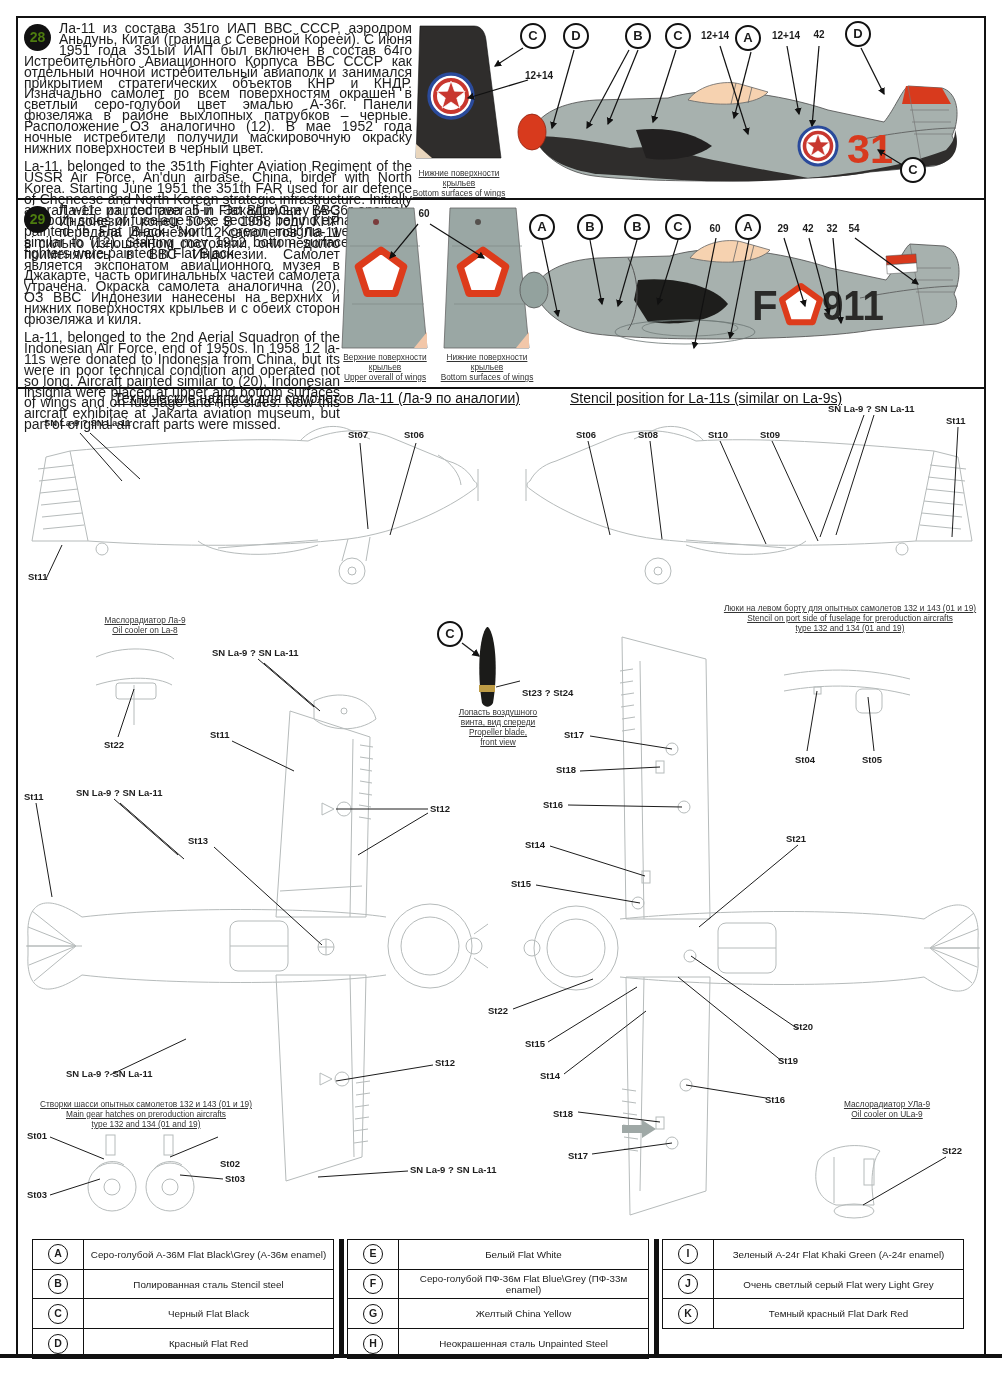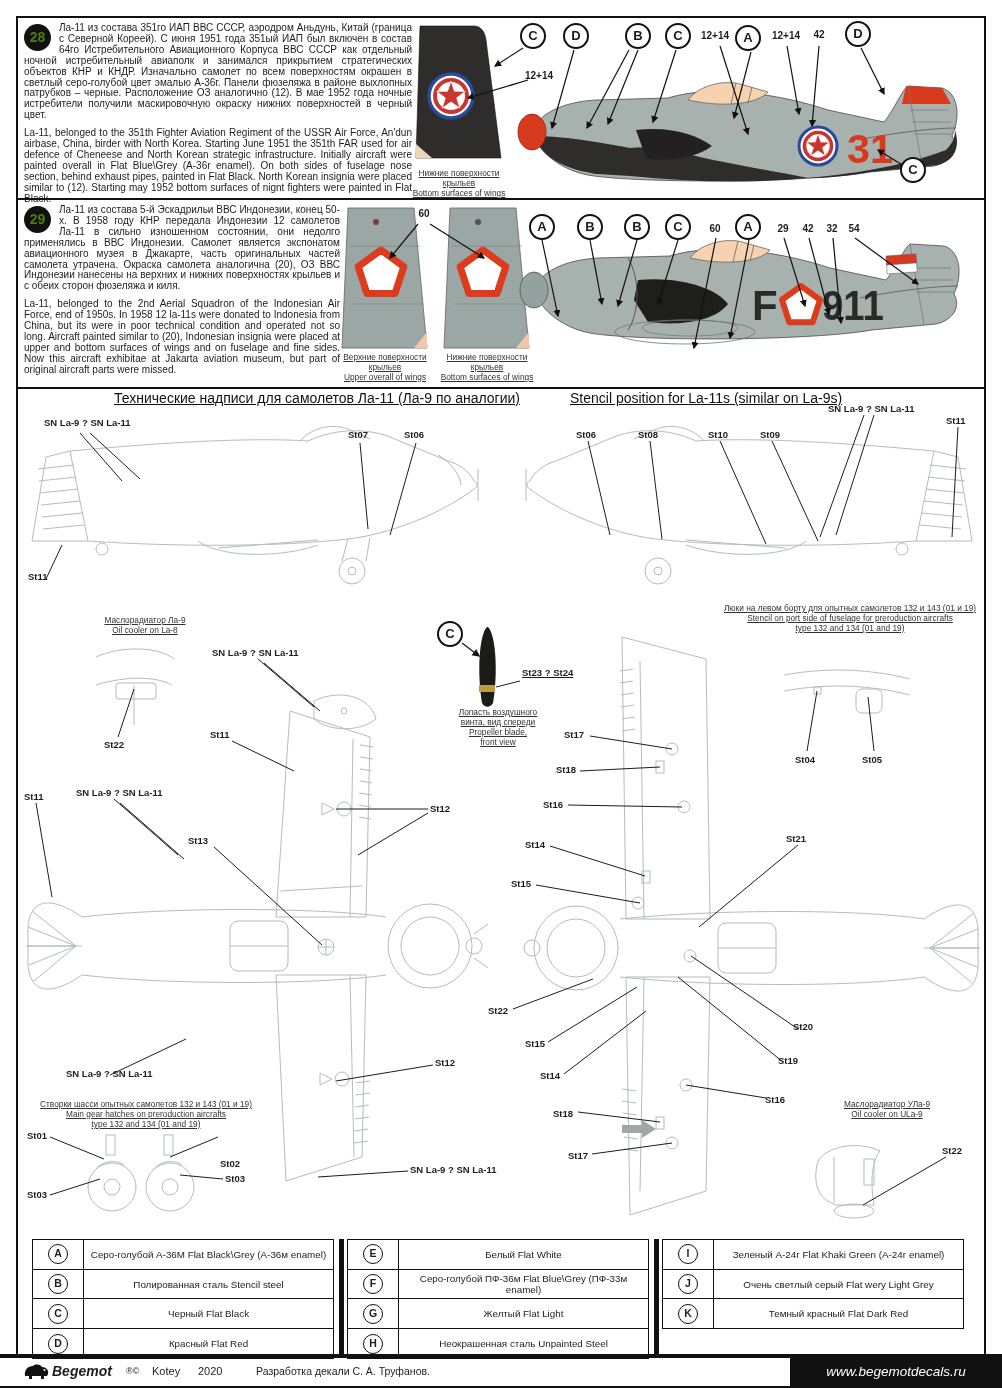--- a/index.html
+++ b/index.html
@@ -3,21 +3,21 @@
 <meta charset="utf-8">
 <style>
   html,body{margin:0;padding:0;background:#e8e8e8;}
   .page{position:relative;width:1002px;height:1388px;background:#fff;font-family:"Liberation Sans",sans-serif;color:#1c1c1c;overflow:hidden;}
   .frame{position:absolute;left:16px;top:16px;width:966px;height:1336px;border:2px solid #111;}
   .sec{position:absolute;left:0;width:966px;}
   .sec svg{position:absolute;left:0;top:0;}
   .divider{position:absolute;left:0;width:966px;height:2px;background:#111;}
   .txt{position:absolute;}
   .badge{float:left;width:27px;height:27px;background:#111;color:#4d7c0f;border-radius:50%;text-align:center;font:bold 14px/27px "Liberation Sans",sans-serif;margin:1px 8px 2px 0;}
-  .para{font-size:10px;line-height:10.9px;text-align:justify;margin:0 0 7px 0;}
+  .para{font-size:14px;line-height:10.9px;text-align:justify;margin:0 0 7px 0;}
   .co-circle{position:absolute;width:22px;height:22px;border:2px solid #111;border-radius:50%;background:#fff;font:bold 13px/21px "Liberation Sans",sans-serif;text-align:center;transform:translate(-50%,-50%);}
   .co-text{position:absolute;font:bold 10px "Liberation Sans",sans-serif;white-space:nowrap;transform:translate(-50%,-50%);}
   .st-label{position:absolute;font:bold 9.5px "Liberation Sans",sans-serif;color:#1d1d1d;white-space:nowrap;}
   .st-caption{position:absolute;font-size:8.3px;line-height:10px;text-align:center;color:#333;}
   .st-caption div{text-decoration:underline;}
   .wing-caption{position:absolute;font-size:8.3px;line-height:10px;text-align:center;color:#333;}
   .wing-caption div{text-decoration:underline;}
   .stencil-title{position:absolute;font-size:14px;text-decoration:underline;white-space:nowrap;color:#111;}
   .ct-group{position:absolute;top:6px;width:302px;}
   .ct-row{display:flex;height:29px;border:1.2px solid #111;margin-top:-1.2px;align-items:center;background:#fff;}
@@ -389,21 +389,21 @@
         <div class="st-label" style="left: 386px; top: 40px;">St06</div>
         <div class="st-label" style="left: 10px; top: 182px;">St11</div>
         <div class="st-label" style="left: 810px; top: 14px;">SN La-9 ? SN La-11</div>
         <div class="st-label" style="left: 928px; top: 26px;">St11</div>
         <div class="st-label" style="left: 558px; top: 40px;">St06</div>
         <div class="st-label" style="left: 620px; top: 40px;">St08</div>
         <div class="st-label" style="left: 690px; top: 40px;">St10</div>
         <div class="st-label" style="left: 742px; top: 40px;">St09</div>
         <div class="st-label" style="left: 86px; top: 350px;">St22</div>
         <div class="st-label" style="left: 194px; top: 258px;">SN La-9 ? SN La-11</div>
-        <div class="st-label" style="left: 504px; top: 278px; text-decoration: underline;">St23 ? St24</div>
+        <div class="st-label" style="left: 504px; top: 298px;">St23 ? St24</div>
         <div class="st-label" style="left: 546px; top: 340px;">St17</div>
         <div class="st-label" style="left: 777px; top: 365px;">St04</div>
         <div class="st-label" style="left: 844px; top: 365px;">St05</div>
         <div class="st-label" style="left: 192px; top: 340px;">St11</div>
         <div class="st-label" style="left: 412px; top: 414px;">St12</div>
         <div class="st-label" style="left: 170px; top: 446px;">St13</div>
         <div class="st-label" style="left: 58px; top: 398px;">SN La-9 ? SN La-11</div>
         <div class="st-label" style="left: 6px; top: 402px;">St11</div>
         <div class="st-label" style="left: 417px; top: 668px;">St12</div>
         <div class="st-label" style="left: 48px; top: 679px;">SN La-9 ? SN La-11</div>
@@ -491,21 +491,21 @@
           <div class="ct-row">
             <div class="ct-letter">
               <span>F</span>
             </div>
             <div class="ct-text">Серо-голубой ПФ-36м Flat Blue\Grey (ПФ-33м enamel)</div>
           </div>
           <div class="ct-row">
             <div class="ct-letter">
               <span>G</span>
             </div>
-            <div class="ct-text">Желтый    Flat Light</div>
+            <div class="ct-text">Желтый    China Yellow</div>
           </div>
           <div class="ct-row">
             <div class="ct-letter">
               <span>H</span>
             </div>
             <div class="ct-text">Неокрашенная сталь    Unpainted Steel</div>
           </div>
         </div>
         <div class="ct-group" style="left: 644px;">
           <div class="ct-row">
@@ -525,26 +525,13 @@
               <span>K</span>
             </div>
             <div class="ct-text">Темный красный    Flat Dark Red</div>
           </div>
         </div>
       </section>
  </div>
 
  <div class="thickline"></div>
 
- <div class="footer">
-   <svg class="logo-svg" width="28" height="20" viewBox="0 0 28 20">
-     <path d="M3,14 C2,8 6,4 11,4 C13,2 18,2 20,5 C24,5 27,8 26,12 L25,14 L22,14 L22,17 L19,17 L19,14 L10,14 L10,17 L7,17 L7,14 Z" fill="#111"></path>
-     <circle cx="22.5" cy="8" r="1" fill="#fff"></circle>
-   </svg>
-   <span class="brand">Begemot</span>
-   <span class="marks">®©</span>
-   <span class="kotey">Kotey</span>
-   <span class="year">2020</span>
-   <span class="credit">Разработка декали С. А. Труфанов.</span>
-   <div class="site-box">www.begemotdecals.ru</div>
-   <div class="bottomline"></div>
- </div>
 </div>
 
 </body></html>

